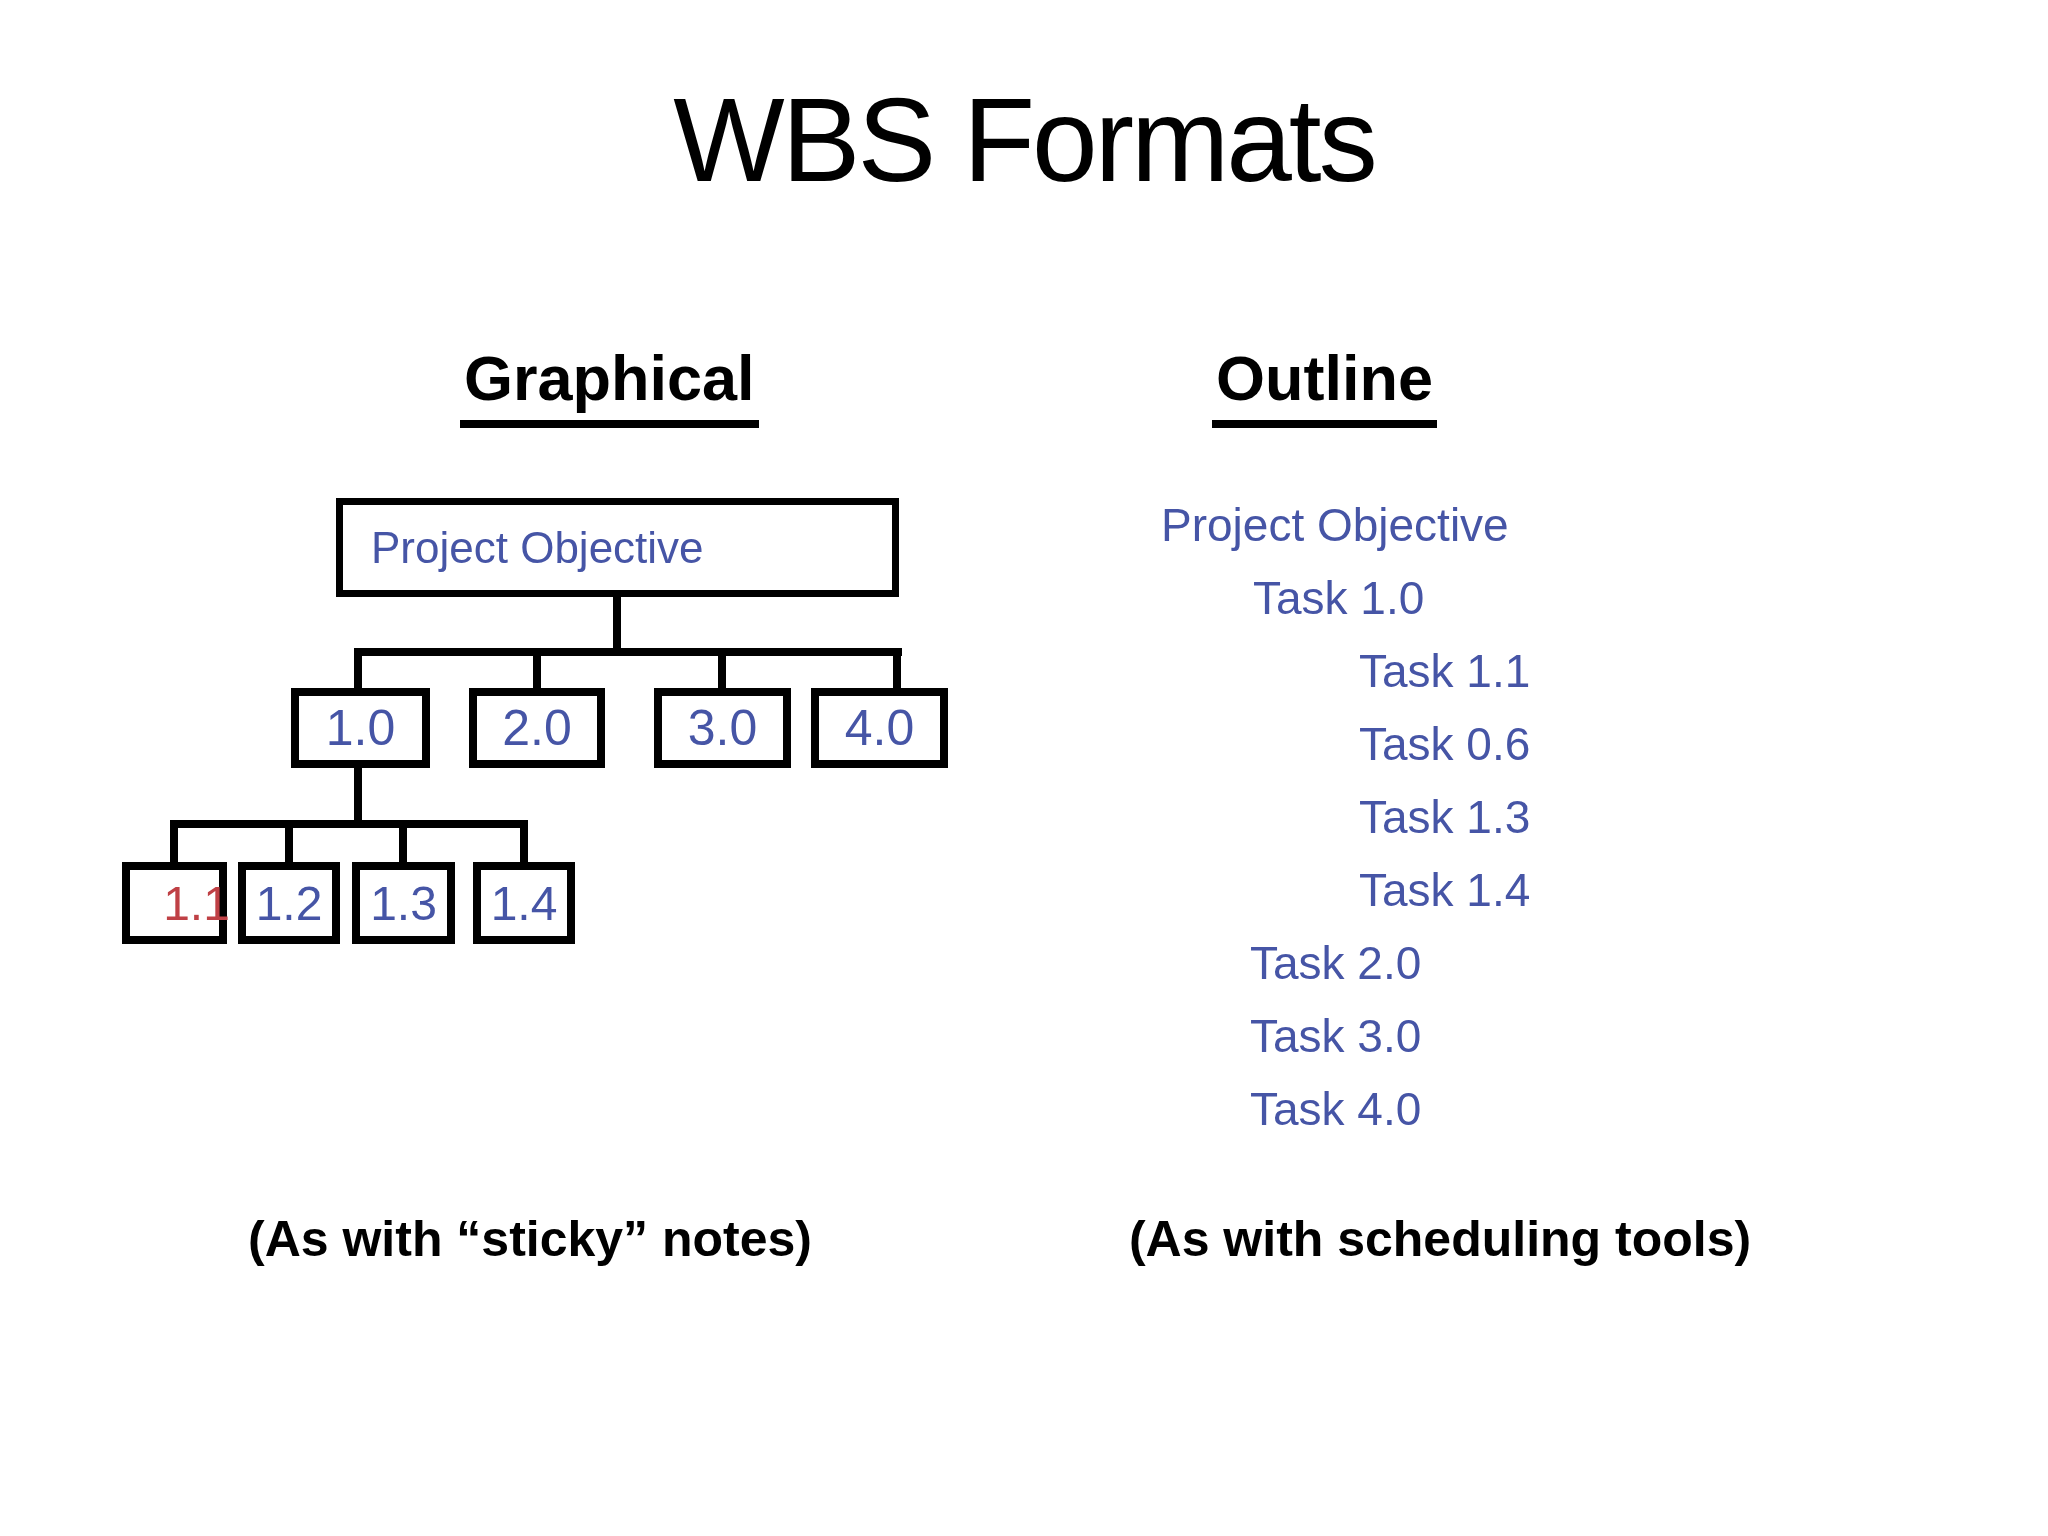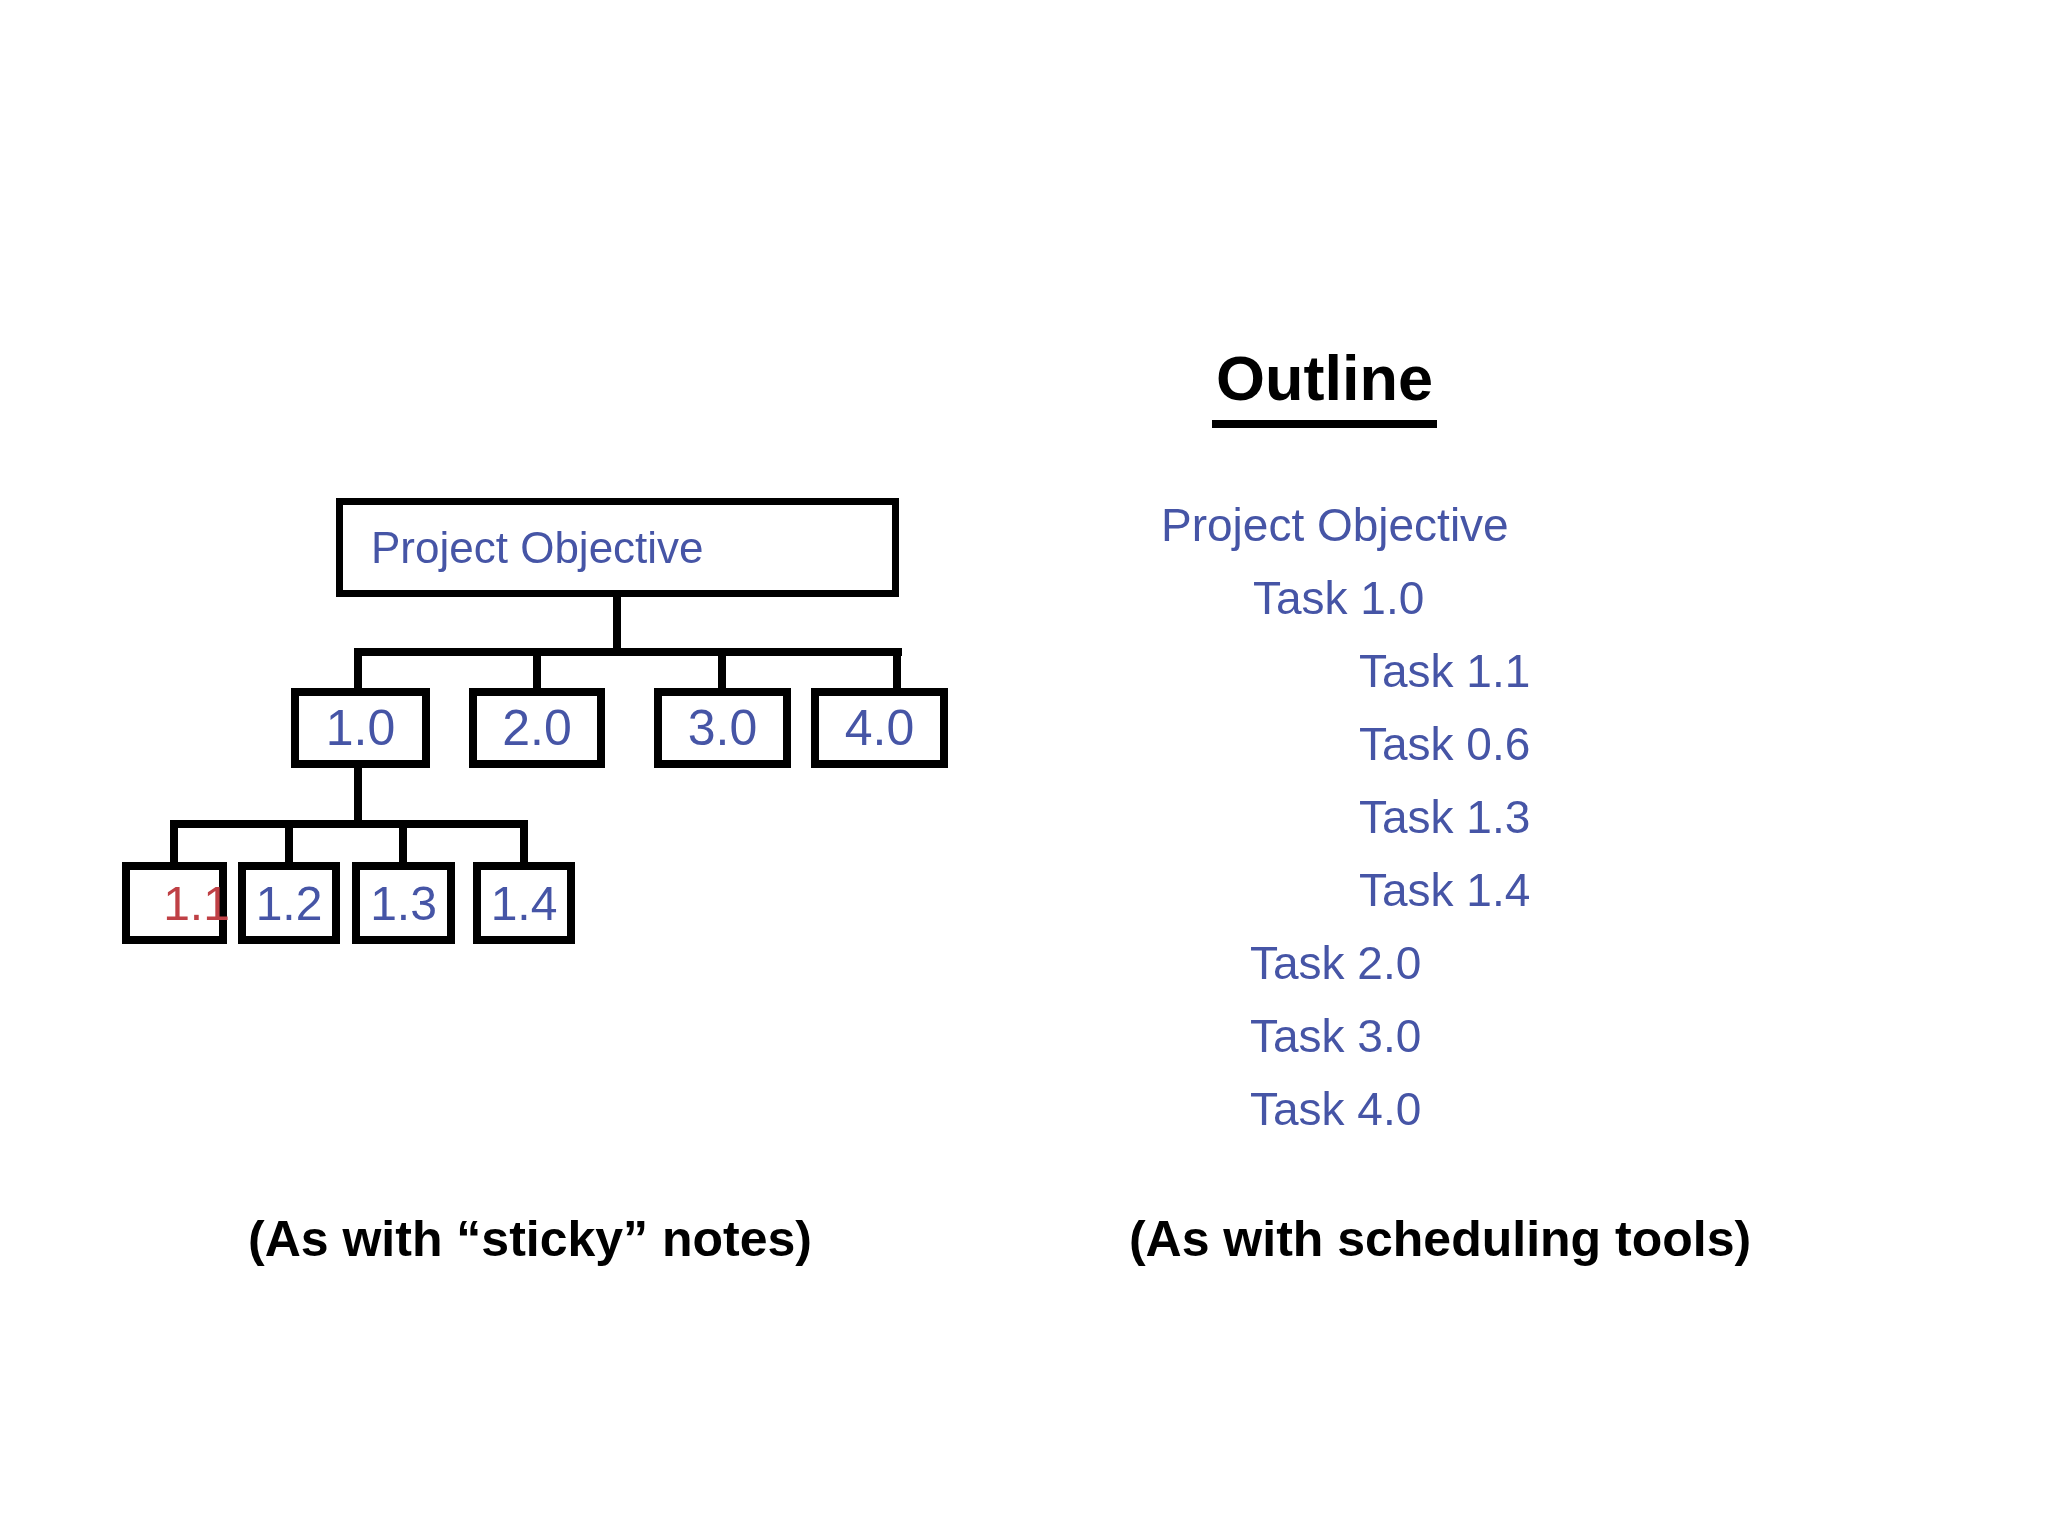--- a/index.html
+++ b/index.html
@@ -79,21 +79,25 @@
     white-space:nowrap;
   }
   .caption-left{ left:130px; width:800px; top:1210px; }
   .caption-right{ left:1040px; width:800px; top:1210px; }
 </style>
 </head>
 <body>
 
 <div class="slide">
 
+  <div class="title">WBS Formats</div>
 
+  <div class="col-heading heading-graphical">
+    <span class="ul">Graphical</span>
+  </div>
   <div class="col-heading heading-outline">
     <span class="ul">Outline</span>
   </div>
 
   <div class="tbox root" style="left:336px; top:498px; width:563px; height:99px;">
     <span>Project Objective</span>
   </div>
 
   <div class="vline" style="left:613px; top:597px; width:8px; height:55px;"></div>
   <div class="hline" style="left:354px; top:648px; width:548px; height:8px;"></div>

